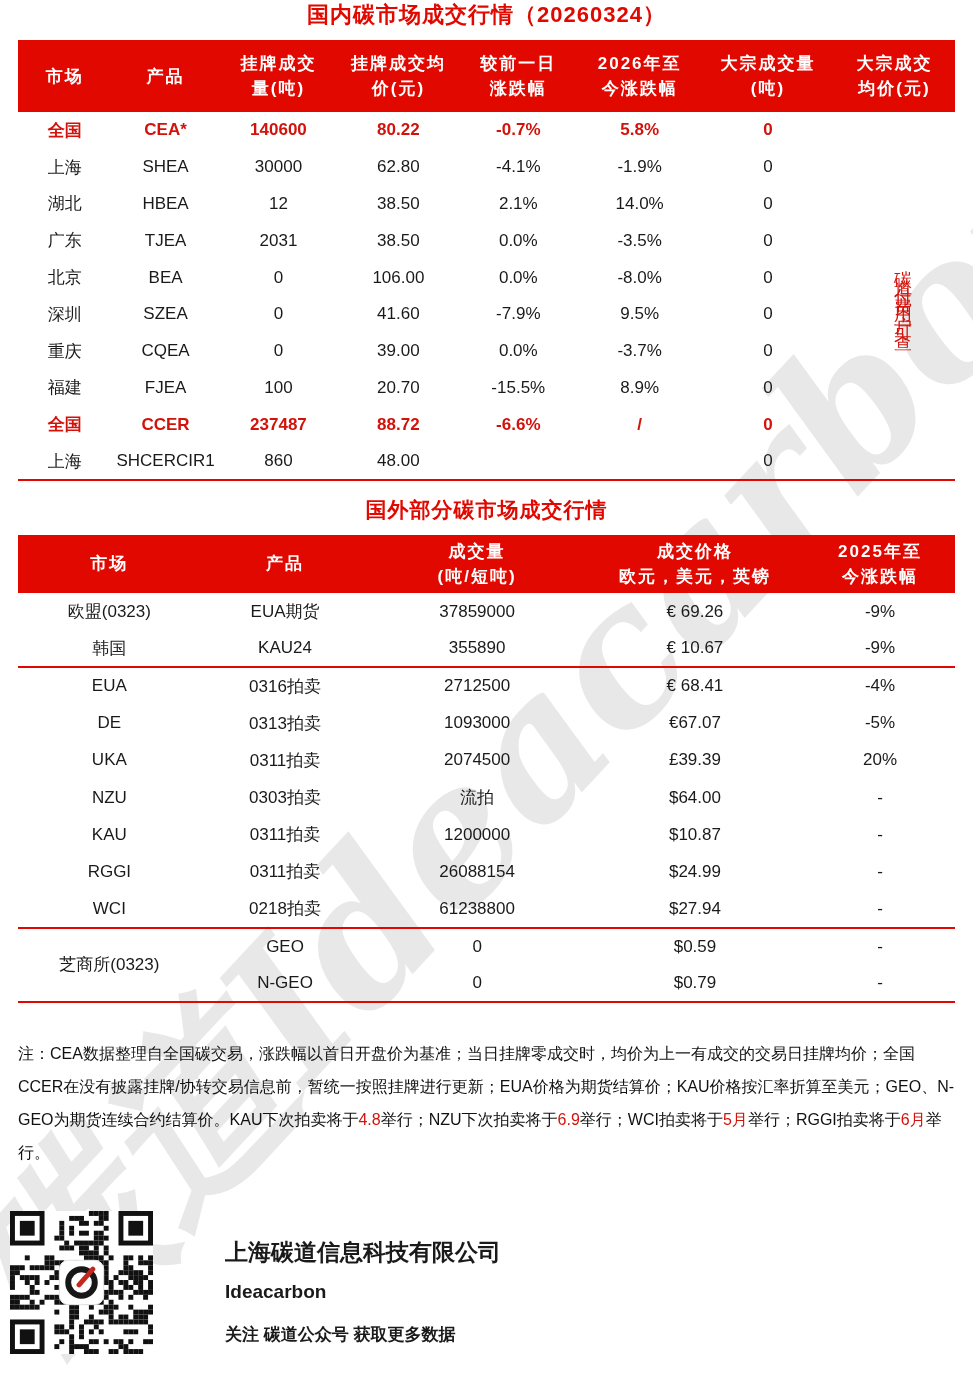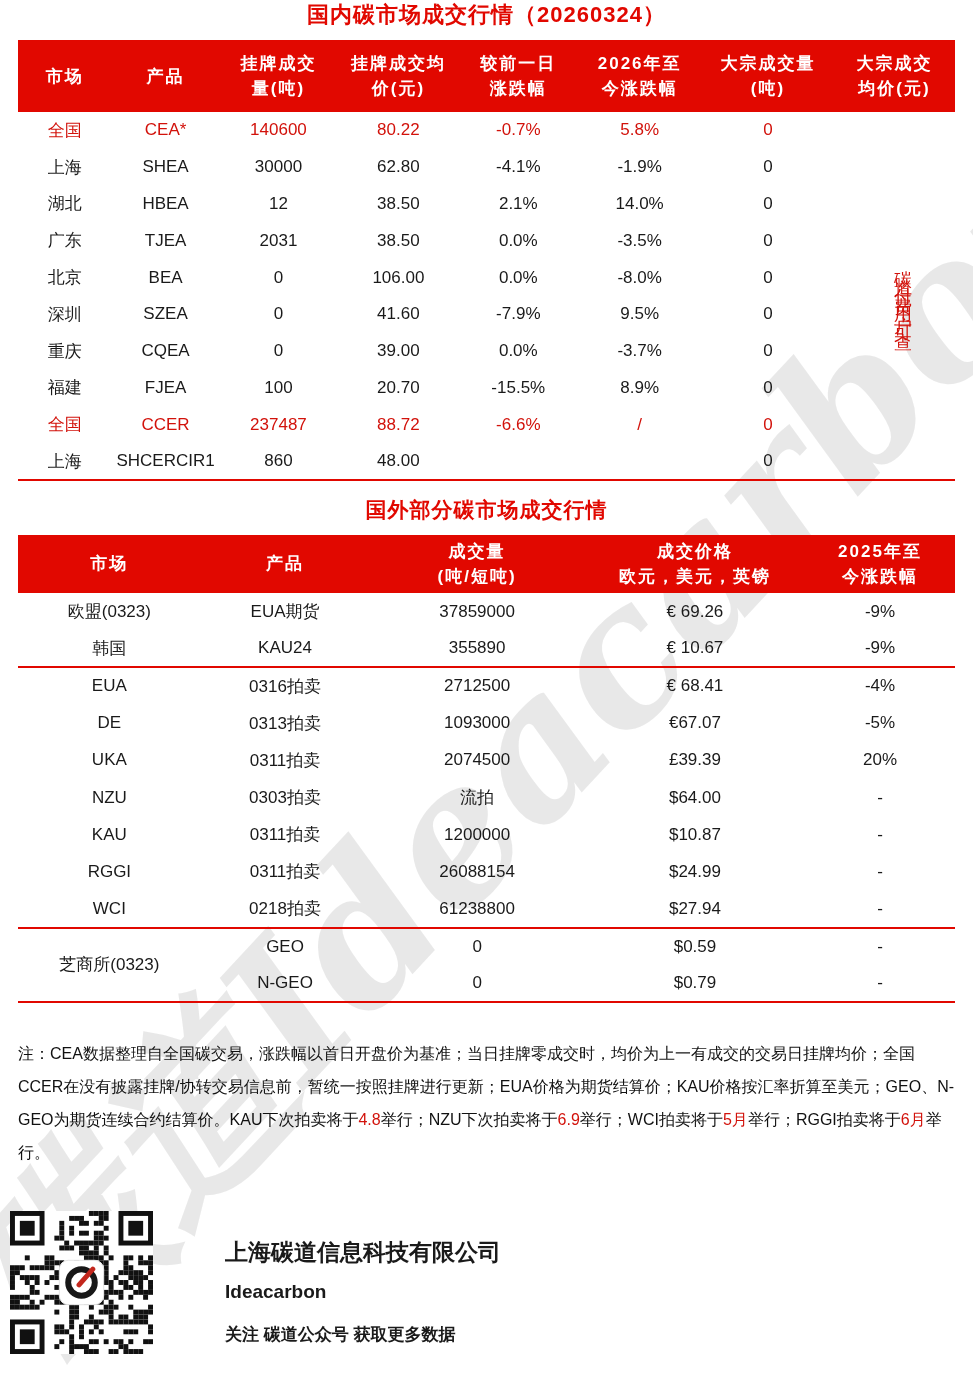--- a/index.html
+++ b/index.html
@@ -32,21 +32,21 @@
     background:var(--red);color:#fff;font-weight:bold;font-size:17px;
     padding:0;letter-spacing:2px;vertical-align:middle;
   }
   .t1 thead th{height:72px}
   .t2 thead th{height:58px}
   .hl{display:block;line-height:25px}
   .hl:empty{display:none}
   td{text-align:center;vertical-align:middle;padding:0}
   .t1 td{height:36.8px}
   .t2 td{height:37.2px}
-  tr.red td{color:var(--text-red);font-weight:normal}
+  tr.red td{color:var(--text-red);font-weight:bold}
   tr.bold td{font-weight:bold}
   tr.sep7 td:nth-child(-n+7){border-bottom:2px solid var(--red)}
   tr.sepall td{border-bottom:2px solid var(--red)}
   td.sepb{border-bottom:2px solid var(--red)}
   .t1{margin-top:10px}
   .paid-note{
     position:absolute;left:891px;top:256px;z-index:2;
     writing-mode:vertical-lr;letter-spacing:9px;
     font-size:18px;color:var(--text-red);
   }

